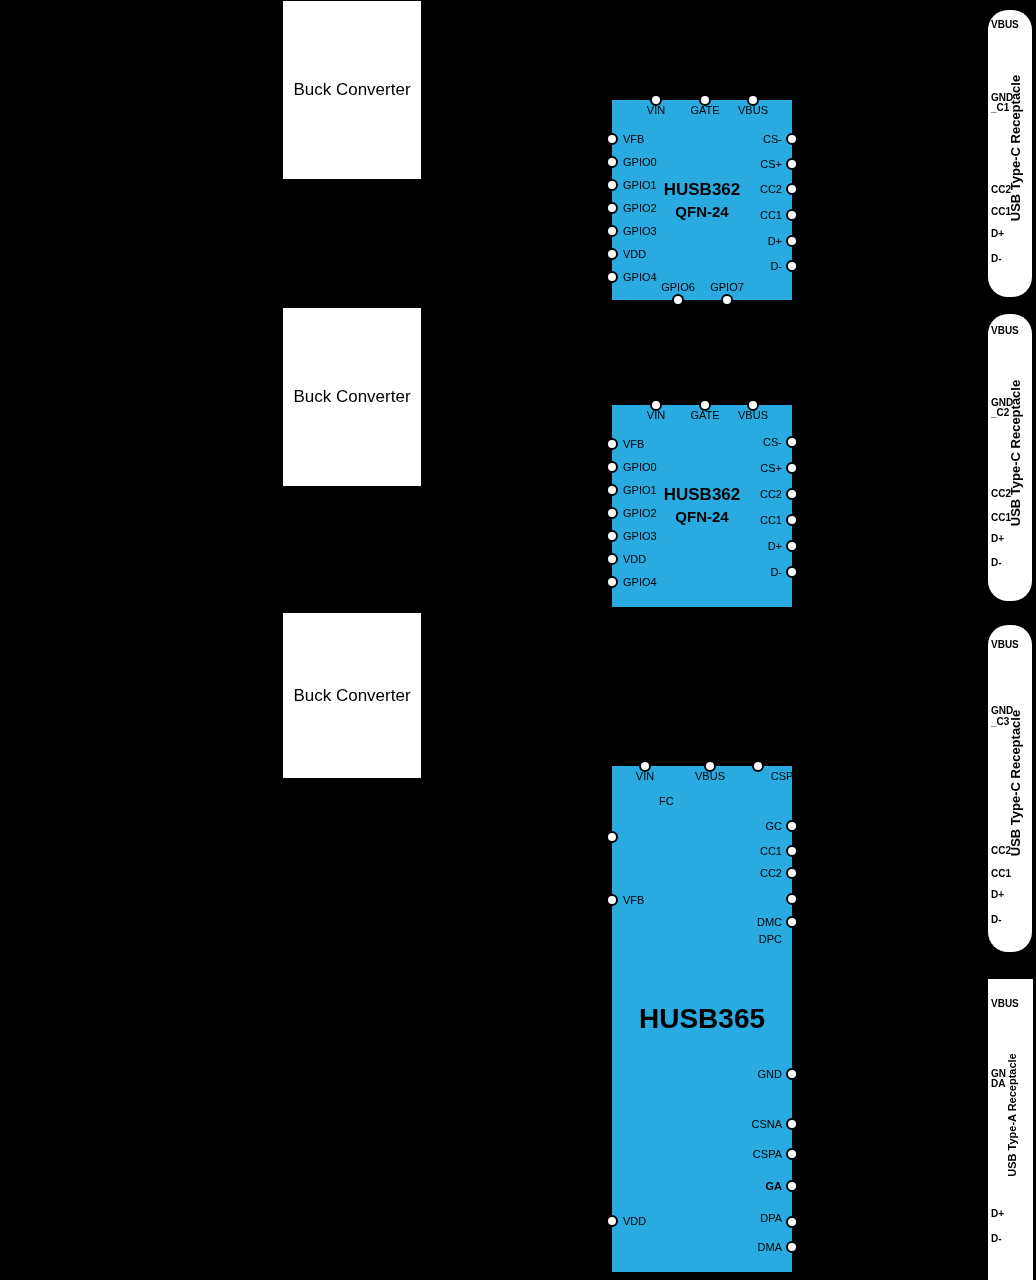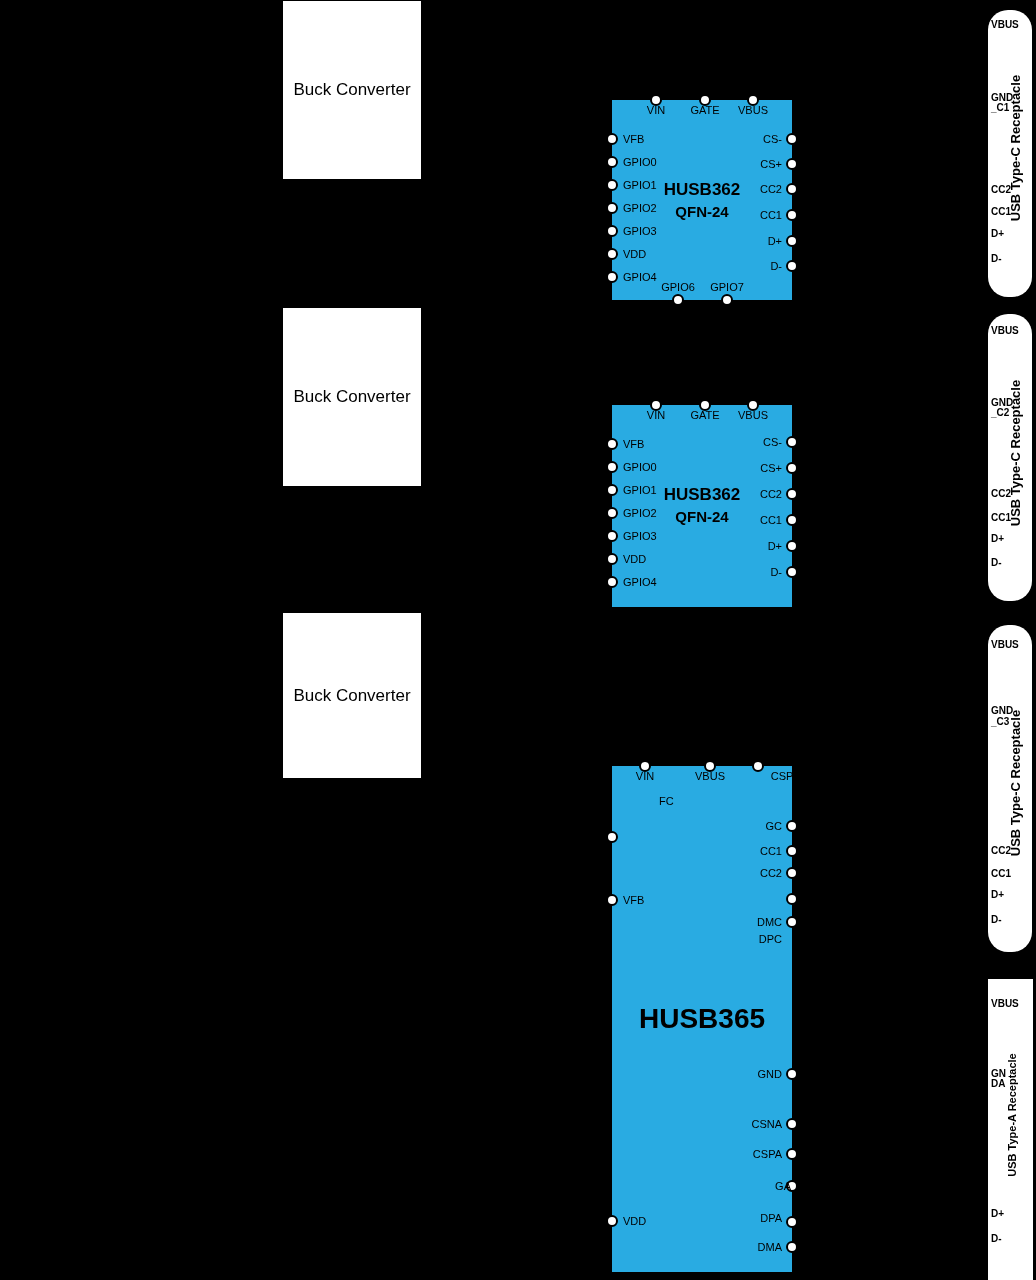--- a/index.html
+++ b/index.html
@@ -182,21 +182,21 @@
     <div class="plabel vmid" style="right: 254px; top: 899px; margin-top: 40px;">DPC</div>
     <div class="pin" style="left: 786px; top: 916px;"></div>
     <div class="plabel vmid" style="right: 254px; top: 922px;">DMC</div>
     <div class="pin" style="left: 786px; top: 1068px;"></div>
     <div class="plabel vmid" style="right: 254px; top: 1074px;">GND</div>
     <div class="pin" style="left: 786px; top: 1118px;"></div>
     <div class="plabel vmid" style="right: 254px; top: 1124px;">CSNA</div>
     <div class="pin" style="left: 786px; top: 1148px;"></div>
     <div class="plabel vmid" style="right: 254px; top: 1154px; text-align: center;">CSPA</div>
     <div class="pin" style="left: 786px; top: 1180px;"></div>
-    <div class="plabel vmid" style="right: 245px; top: 1186px;">GA</div>
+    <div class="plabel vmid" style="right: 254px; top: 1186px; font-weight: bold;">GA</div>
     <div class="pin" style="left: 786px; top: 1216px;"></div>
     <div class="plabel vmid" style="right: 254px; top: 1218px;">DPA</div>
     <div class="pin" style="left: 786px; top: 1241px;"></div>
     <div class="plabel vmid" style="right: 254px; top: 1247px;">DMA</div>
     <div class="rlabel" style="left: 991px; top: 24px;">VBUS</div>
     <div class="rlabel" style="left: 991px; top: 97px;">GND</div>
     <div class="rlabel" style="left: 991px; top: 107px;">_C1</div>
     <div class="rlabel" style="left: 991px; top: 189px;">CC2</div>
     <div class="rlabel" style="left: 991px; top: 211px;">CC1</div>
     <div class="rlabel" style="left: 991px; top: 233px;">D+</div>

